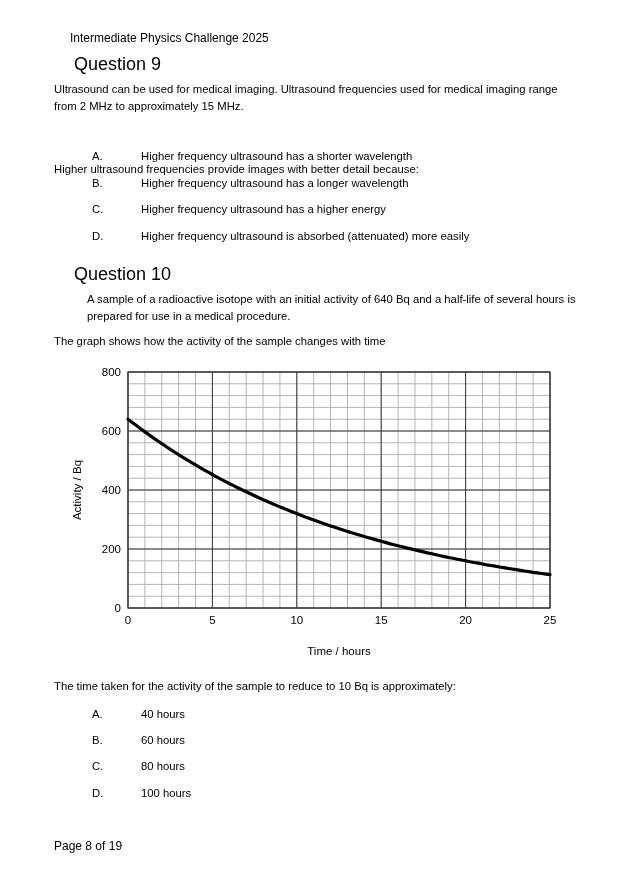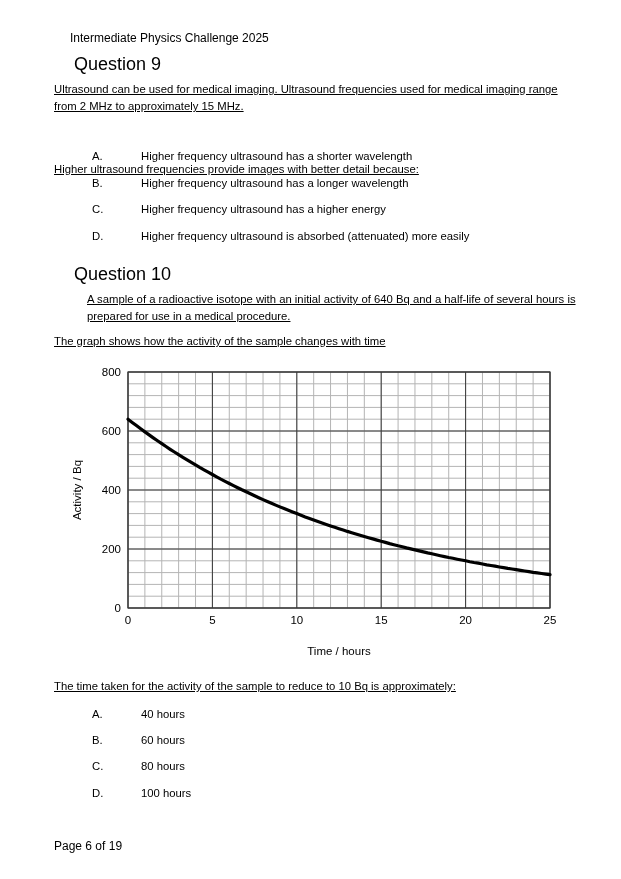--- a/index.html
+++ b/index.html
@@ -3,21 +3,21 @@
   <meta charset="utf-8">
   <style>
     html, body { margin: 0; padding: 0; background: #ffffff; }
     body {
       width: 621px; height: 879px; position: relative; overflow: hidden;
       font-family: "Liberation Sans", sans-serif; color: #000;
     }
     .abs { position: absolute; }
     .header { left: 70px; top: 31px; font-size: 12px; }
     .q-title { left: 54px; font-size: 18px; margin-left: 20px; }
-    .para { left: 54px; width: 520px; font-size: 11.3px; line-height: 17px; text-decoration: underline; }
+    .para { left: 54px; width: 520px; font-size: 11.3px; line-height: 17px; }
     .opt { font-size: 11.3px; }
     .opt .letter { position: absolute; left: 92px; }
     .opt .text { position: absolute; left: 130px; white-space: nowrap; padding-left: 11px; }
     .footer { left: 54px; top: 839px; font-size: 12px; }
     svg text { font-family: "Liberation Sans", sans-serif; }
   </style>
 </head>
 <body>
 
 <div class="abs header">Intermediate Physics Challenge 2025</div>
@@ -139,13 +139,13 @@
 </div>
 <div class="abs opt" style="top:760px;left:0;width:621px;">
   <span class="letter">C.</span>
   <span class="text">80 hours</span>
 </div>
 <div class="abs opt" style="top:787px;left:0;width:621px;">
   <span class="letter">D.</span>
   <span class="text">100 hours</span>
 </div>
 
-<div class="abs footer">Page 6 of 19</div>
+<div class="abs footer">Page 8 of 19</div>
 
 </body></html>

